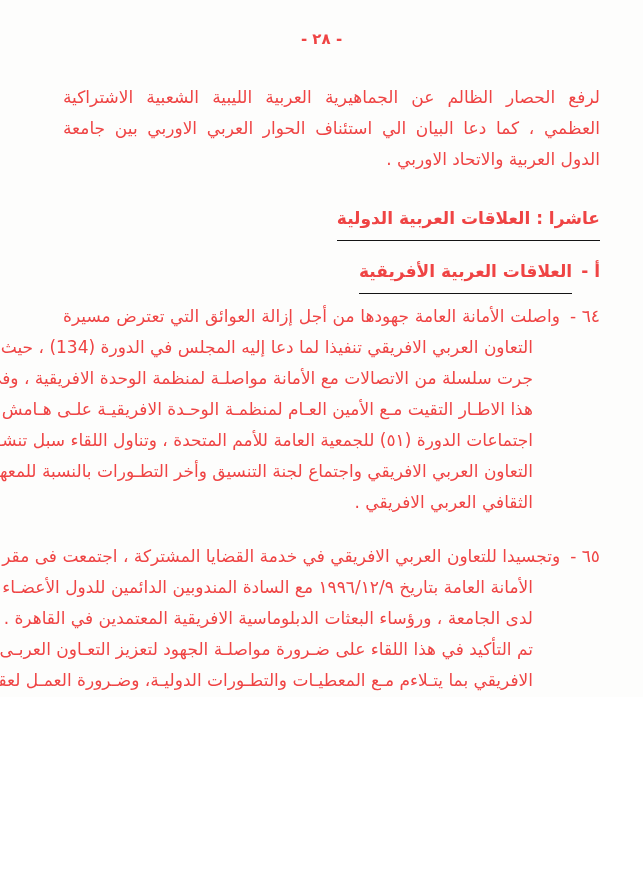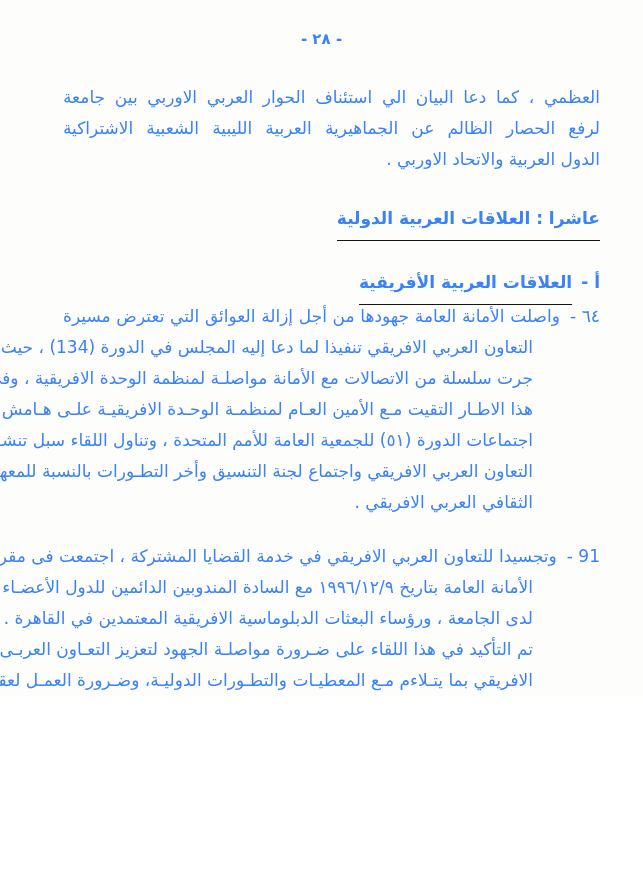--- a/index.html
+++ b/index.html
@@ -6,21 +6,21 @@
     margin: 0;
     padding: 0;
     background: #ffffff;
   }
   .page {
     position: relative;
     width: 643px;
     height: 697px;
     background: #fdfdfc;
     font-family: "DejaVu Sans", sans-serif;
-    color: #3b82f6;
+    color: #ef4444;
     overflow: hidden;
   }
   .pgnum {
     position: absolute;
     top: 30px;
     left: 0;
     right: 0;
     text-align: center;
     font-size: 15px;
     letter-spacing: 2px;
@@ -68,48 +68,48 @@
   }
 </style>
 </head>
 <body>
 
 <div class="page">
 
   <div class="pgnum">- ٢٨ -</div>
 
   <div class="sec" style="top: 82px;">
+    <div class="ln">لرفع الحصار الظالم عن الجماهيرية العربية الليبية الشعبية الاشتراكية</div>
     <div class="ln">العظمي ، كما دعا البيان الي استئناف الحوار العربي الاوربي بين جامعة</div>
-    <div class="ln">لرفع الحصار الظالم عن الجماهيرية العربية الليبية الشعبية الاشتراكية</div>
     <div class="ln short">الدول العربية والاتحاد الاوربي .</div>
   </div>
 
   <div class="heading" style="top: 206px;">
     <span class="u">عاشرا : العلاقات العربية الدولية</span>
   </div>
 
-  <div class="heading" style="top: 270px;">
+  <div class="heading" style="top: 259px;">
     <span class="marker">أ -</span><span class="u">العلاقات العربية الأفريقية</span>
   </div>
 
   <div class="sec" style="top: 301px;">
     <div class="ln">
       <span class="num">٦٤ -</span><span>واصلت الأمانة العامة جهودها من أجل إزالة العوائق التي تعترض مسيرة</span>
     </div>
     <div class="ln cont">التعاون العربي الافريقي تنفيذا لما دعا إليه المجلس في الدورة (134) ، حيث</div>
     <div class="ln cont">جرت سلسلة من الاتصالات مع الأمانة مواصلـة لمنظمة الوحدة الافريقية ، وفى</div>
     <div class="ln cont">هذا الاطـار التقيت مـع الأمين العـام لمنظمـة الوحـدة الافريقيـة علـى هـامش</div>
     <div class="ln cont">اجتماعات الدورة (٥١) للجمعية العامة للأمم المتحدة ، وتناول اللقاء سبل تنشـيط</div>
     <div class="ln cont">التعاون العربي الافريقي واجتماع لجنة التنسيق وأخر التطـورات بالنسبة للمعهد</div>
     <div class="ln cont short">الثقافي العربي الافريقي .</div>
   </div>
 
   <div class="sec" style="top: 541px;">
     <div class="ln">
-      <span class="num">91 -</span><span>وتجسيدا للتعاون العربي الافريقي في خدمة القضايا المشتركة ، اجتمعت فى مقر</span>
+      <span class="num">٦٥ -</span><span>وتجسيدا للتعاون العربي الافريقي في خدمة القضايا المشتركة ، اجتمعت فى مقر</span>
     </div>
     <div class="ln cont">الأمانة العامة بتاريخ ١٩٩٦/١٢/٩ مع السادة المندوبين الدائمين للدول الأعضـاء</div>
     <div class="ln cont">لدى الجامعة ، ورؤساء البعثات الدبلوماسية الافريقية المعتمدين في القاهرة . وقد</div>
     <div class="ln cont">تم التأكيد في هذا اللقاء على ضـرورة مواصلـة الجهود لتعزيز التعـاون العربـى</div>
     <div class="ln cont">الافريقي بما يتـلاءم مـع المعطيـات والتطـورات الدوليـة، وضـرورة العمـل لعقد</div>
   </div>
 
 </div>
 
 </body></html>

